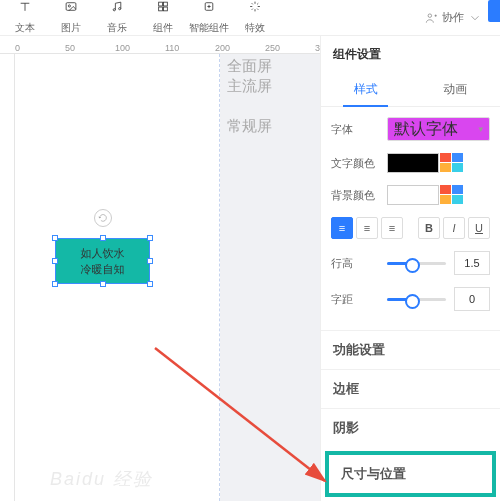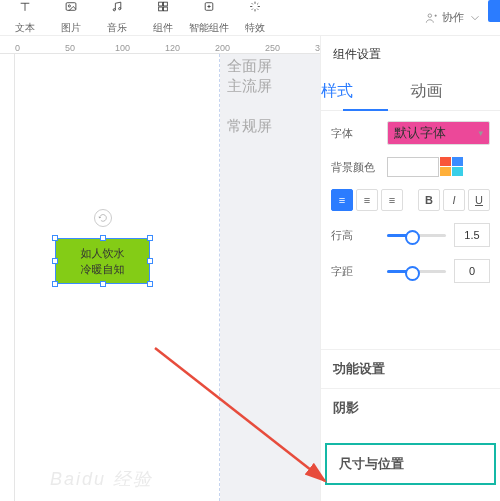--- a/index.html
+++ b/index.html
@@ -13,52 +13,52 @@
 .blue-btn{width:12px;height:22px;background:#2b7cff;border-radius:2px 0 0 2px}
 .main{display:flex;height:465px}
 .canvas-area{flex:1;position:relative;background:#f7f8fa;overflow:hidden}
 .ruler-h{height:18px;background:#fff;border-bottom:1px solid #e5e5e5;display:flex;align-items:flex-end;font-size:9px;color:#999;padding-left:15px}
 .ruler-h span{width:50px;flex:none;text-align:left}
 .ruler-v{position:absolute;left:0;top:18px;bottom:0;width:15px;background:#fff;border-right:1px solid #e5e5e5}
 .canvas{position:absolute;left:15px;top:18px;right:0;bottom:0;background:#f0f1f4}
 .page{position:absolute;left:0;top:0;width:205px;height:100%;background:#fff;border-right:1px dashed #c5d4f0}
 .dash-top{position:absolute;left:0;top:0;width:205px;border-top:1px dashed #c5d4f0}
 .labels{position:absolute;left:212px;top:2px;font-size:15px;color:#aaa;line-height:20px}
-.text-box{position:absolute;left:40px;top:184px;width:95px;border:1px solid #3b8cff;background:#84cc16;text-align:center;padding:6px 0;font-size:11px;line-height:16px;color:#333}
+.text-box{position:absolute;left:40px;top:184px;width:95px;border:1px solid #3b8cff;background:#14b8a6;text-align:center;padding:6px 0;font-size:11px;line-height:16px;color:#333}
 .handle{position:absolute;width:6px;height:6px;background:#fff;border:1px solid #3b8cff}
 .h-nw{left:-4px;top:-4px}.h-ne{right:-4px;top:-4px}.h-sw{left:-4px;bottom:-4px}.h-se{right:-4px;bottom:-4px}
 .h-n{left:50%;margin-left:-3px;top:-4px}.h-s{left:50%;margin-left:-3px;bottom:-4px}
 .h-w{left:-4px;top:50%;margin-top:-3px}.h-e{right:-4px;top:50%;margin-top:-3px}
 .rotate{position:absolute;left:50%;margin-left:-9px;top:-30px;width:18px;height:18px;border:1px solid #ccc;border-radius:50%;background:#fff;display:flex;align-items:center;justify-content:center}
 .rotate svg{width:10px;height:10px;stroke:#666;fill:none}
 .panel{width:180px;border-left:1px solid #eee;background:#fff;display:flex;flex-direction:column;overflow:hidden}
-.panel-title{padding:10px 12px;font-size:12px;font-weight:normal;color:#333}
+.panel-title{padding:10px 12px;font-size:12px;font-weight:bold;color:#333}
 .tabs{display:flex;border-bottom:1px solid #eee}
-.tab{flex:1;text-align:left;padding:8px 0;font-size:16px;color:#666;position:relative}
+.tab{flex:1;text-align:center;padding:8px 0;font-size:12px;color:#666;position:relative}
 .tab.active{color:#2b7cff}
 .tab.active::after{content:"";position:absolute;bottom:-1px;left:25%;width:50%;height:2px;background:#2b7cff}
 .props{flex:1;overflow:hidden;padding:4px 0}
 .row{display:flex;align-items:center;padding:6px 10px;gap:8px}
 .row label{width:48px;font-size:11px;color:#666;flex:none}
-.sel,.num{flex:1;height:24px;border:1px solid #ddd;border-radius:2px;display:flex;align-items:center;padding:0 6px;font-size:13px;color:#333;background:#ec4899}
+.sel,.num{flex:1;height:24px;border:1px solid #ddd;border-radius:2px;display:flex;align-items:center;padding:0 6px;font-size:16px;color:#333;background:#d946ef}
 .sel::after{content:"▾";margin-left:auto;color:#999;font-size:9px}
 .aplus{width:24px;height:24px;border:1px solid #ddd;display:flex;align-items:center;justify-content:center;font-size:11px;border-left:none}
 .swatch-row{display:flex;gap:1px}
 .swatch-big{width:52px;height:20px;border:1px solid #ccc}
 .sw{width:11px;height:9px}
 .sw-grid{display:flex;flex-direction:column;gap:1px}
 .align-row{display:flex;gap:3px}
 .abtn{width:22px;height:22px;border:1px solid #ddd;border-radius:2px;display:flex;align-items:center;justify-content:center;font-size:11px;color:#555;background:#fff}
 .abtn.on{background:#2b7cff;color:#fff;border-color:#2b7cff}
 .slider{flex:1;height:3px;background:#ddd;position:relative;border-radius:2px}
 .slider::before{content:"";position:absolute;left:0;width:40%;height:100%;background:#2b7cff;border-radius:2px}
 .slider::after{content:"";position:absolute;left:40%;top:-4px;width:11px;height:11px;border-radius:50%;background:#fff;border:2px solid #2b7cff;margin-left:-6px}
 .numbox{width:36px;height:24px;border:1px solid #ddd;text-align:center;font-size:11px;display:flex;align-items:center;justify-content:center}
 .section{padding:10px 12px;font-size:13px;font-weight:bold;color:#555;border-top:1px solid #f0f0f0}
-.section.hl{border:2px solid #14b8a6;margin:16px 4px}
+.section.hl{border:4px solid #14b8a6;margin:4px 4px}
 .arrow{position:absolute;left:150px;top:343px;pointer-events:none}
 .watermark{position:absolute;left:50px;bottom:10px;font-size:18px;color:#ddd;letter-spacing:2px;font-style:italic;opacity:.6}
 </style>
 </head>
 <body>
 
 <div class="topbar">
   <div class="tool">
       <svg viewBox="0 0 24 24">
         <path d="M4 6h16M12 6v14"></path>
@@ -115,21 +115,21 @@
   </div>
   <div class="blue-btn"></div>
 </div>
 
 <div class="main">
   <div class="canvas-area">
     <div class="ruler-h">
       <span>0</span>
         <span>50</span>
         <span>100</span>
-        <span>120</span>
+        <span>110</span>
         <span>200</span>
         <span>250</span>
         <span>300</span>
     </div>
     <div class="ruler-v"></div>
     <div class="canvas">
       <div class="dash-top"></div>
       <div class="page"></div>
       <div class="labels">
         <div>全面屏</div>
@@ -161,20 +161,36 @@
     <div class="tabs">
       <div class="tab active">样式</div>
       <div class="tab">动画</div>
     </div>
     <div class="props">
       <div class="row">
           <label>字体</label>
           <div class="sel">默认字体</div>
         </div>
       <div class="row">
+          <label>文字颜色</label>
+        <div class="swatch-row">
+          <div class="swatch-big" style="background:#000"></div>
+          <div class="sw-grid">
+              <div style="display:flex;gap:1px">
+                <div class="sw" style="background:#f9563a"></div>
+                <div class="sw" style="background:#3b8cff"></div>
+              </div>
+              <div style="display:flex;gap:1px">
+                <div class="sw" style="background:#ffb03a"></div>
+                <div class="sw" style="background:#39cfe8"></div>
+              </div>
+            </div>
+        </div>
+      </div>
+      <div class="row">
           <label>背景颜色</label>
         <div class="swatch-row">
           <div class="swatch-big" style="background:#fff"></div>
           <div class="sw-grid">
               <div style="display:flex;gap:1px">
                 <div class="sw" style="background:#f9563a"></div>
                 <div class="sw" style="background:#3b8cff"></div>
               </div>
               <div style="display:flex;gap:1px">
                 <div class="sw" style="background:#ffb03a"></div>
@@ -201,20 +217,21 @@
           <div class="numbox">1.5</div>
         </div>
       <div class="row">
           <label>字距</label>
           <div class="slider" style="--p:0"></div>
           <div class="numbox">0</div>
         </div>
       <div class="row"></div>
     </div>
     <div class="section">功能设置</div>
+    <div class="section">边框</div>
     <div class="section">阴影</div>
     <div class="section hl">尺寸与位置</div>
   </div>
 </div>
 
 <svg class="arrow" width="230" height="160">
   <defs>
       <marker id="ah" markerWidth="10" markerHeight="10" refX="8" refY="3" orient="auto">
         <path d="M0,0 L0,6 L9,3 z" fill="#e74c3c"></path>
       </marker>

